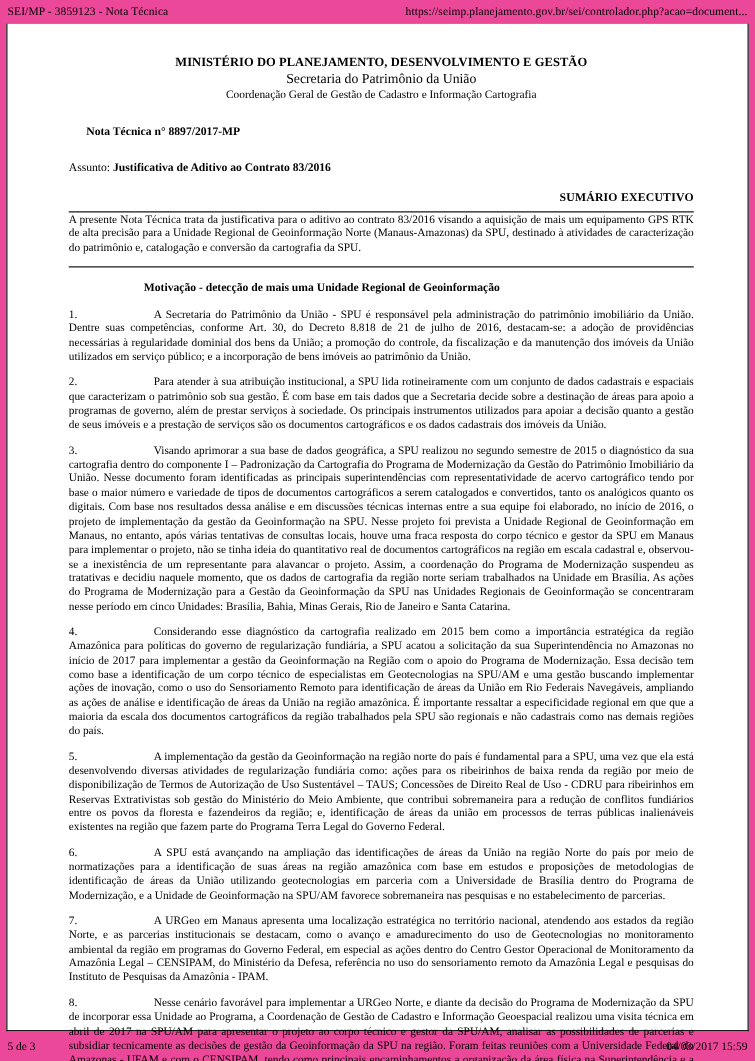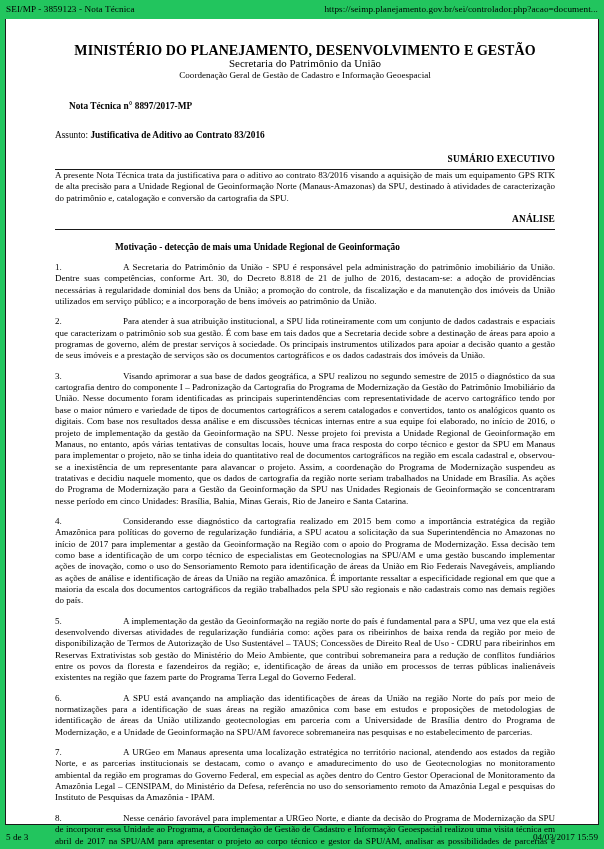--- a/index.html
+++ b/index.html
@@ -8,21 +8,21 @@
     background: #ffffff;
   }
   body {
     font-family: "Liberation Serif", "DejaVu Serif", serif;
     color: #000000;
   }
   .page {
     position: relative;
     width: 604px;
     height: 849px;
-    background: #22c55e;
+    background: #ec4899;
     box-sizing: border-box;
     overflow: hidden;
   }
   
   .print-header {
     position: absolute;
     top: 0;
     left: 0;
     width: 604px;
     height: 19px;
@@ -92,21 +92,21 @@
     top: 45px;
     width: 500px;
   }
 
   .org-block {
     text-align: center;
     margin-bottom: 19px;
   }
   .org-line-1 {
     font-weight: bold;
-    font-size: 14px;
+    font-size: 10px;
     line-height: 12px;
     letter-spacing: 0.005em;
     text-align: center;
   }
   .org-line-2 {
     font-size: 11px;
     line-height: 12px;
   }
   .org-line-3 {
     font-size: 9.1px;
@@ -181,36 +181,35 @@
 
   <div class="sheet-top-rule"></div>
   <div class="sheet"></div>
   <div class="sheet-bottom-rule"></div>
 
   <div class="doc">
 
     <div class="org-block">
       <div class="org-line-1">MINISTÉRIO DO PLANEJAMENTO, DESENVOLVIMENTO E GESTÃO</div>
       <div class="org-line-2">Secretaria do Patrimônio da União</div>
-      <div class="org-line-3">Coordenação Geral de Gestão de Cadastro e Informação Geoespacial</div>
+      <div class="org-line-3">Coordenação Geral de Gestão de Cadastro e Informação Cartografia</div>
     </div>
 
     <div class="nota-num">Nota Técnica n° 8897/2017-MP</div>
 
     <div class="assunto">
       <span>Assunto:</span>
       <b>Justificativa de Aditivo ao Contrato 83/2016</b>
     </div>
 
     <div class="section-label">SUMÁRIO EXECUTIVO</div>
     <hr class="rule">
 
     <p class="para summary-para">A presente Nota Técnica trata da justificativa para o aditivo ao contrato 83/2016 visando a aquisição de mais um equipamento GPS RTK de alta precisão para a Unidade Regional de Geoinformação Norte (Manaus-Amazonas) da SPU, destinado à atividades de caracterização do patrimônio e, catalogação e conversão da cartografia da SPU.</p>
 
-    <div class="section-label">ANÁLISE</div>
     <hr class="rule">
 
     <div class="subtitle">Motivação - detecção de mais uma Unidade Regional de Geoinformação</div>
 
     <p class="para num-para">
       <span class="num">1.</span><span>A Secretaria do Patrimônio da União - SPU é responsável pela administração do patrimônio imobiliário da União. Dentre suas competências, conforme Art. 30, do Decreto 8.818 de 21 de julho de 2016, destacam-se: a adoção de providências necessárias à regularidade dominial dos bens da União; a promoção do controle, da fiscalização e da manutenção dos imóveis da União utilizados em serviço público; e a incorporação de bens imóveis ao patrimônio da União.</span>
     </p>
     <p class="para num-para">
       <span class="num">2.</span><span>Para atender à sua atribuição institucional, a SPU lida rotineiramente com um conjunto de dados cadastrais e espaciais que caracterizam o patrimônio sob sua gestão. É com base em tais dados que a Secretaria decide sobre a destinação de áreas para apoio a programas de governo, além de prestar serviços à sociedade. Os principais instrumentos utilizados para apoiar a decisão quanto a gestão de seus imóveis e a prestação de serviços são os documentos cartográficos e os dados cadastrais dos imóveis da União.</span>
     </p>

